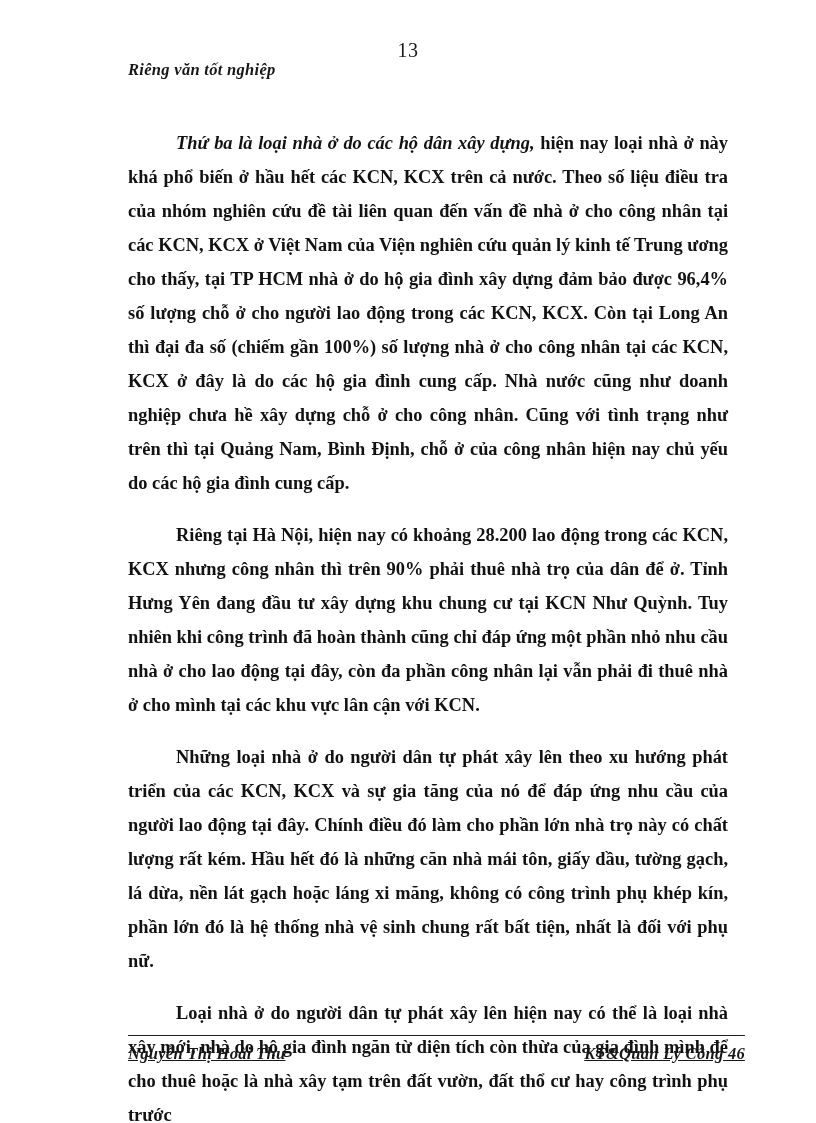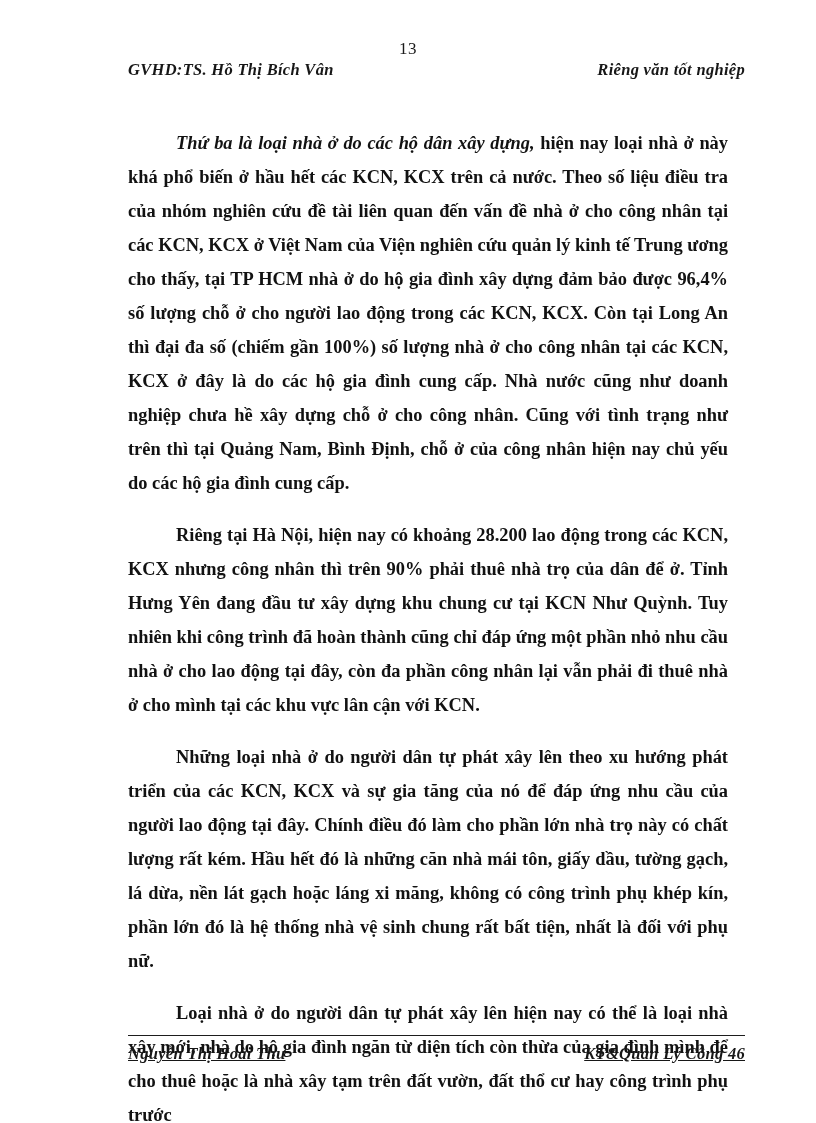--- a/index.html
+++ b/index.html
@@ -20,21 +20,21 @@
     box-sizing: border-box;
   }
 
   
   .page-number {
     position: absolute;
     top: 40px;
     left: 0;
     width: 816px;
     text-align: center;
-    font-size: 17px;
+    font-size: 20px;
     line-height: 1;
     color: #1a1a1a;
     letter-spacing: 0.5px;
   }
   .header-row {
     position: absolute;
     top: 60px;
     left: 128px;
     width: 617px;
     display: flex;
@@ -105,21 +105,20 @@
   .footer-right { white-space: nowrap; }
 </style>
 </head>
 <body>
 
 <div class="page">
 
   <div class="page-number">13</div>
 
   <div class="header-row">
-    <span class="header-left">GVHD:TS. Hồ Thị Bích Vân</span>
     <span class="header-right">Riêng văn tốt nghiệp</span>
   </div>
 
   <div class="body-text">
 
     <p><span class="lead-italic">Thứ ba là loại nhà ở do các hộ dân xây dựng,</span><span> hiện nay loại nhà ở này khá phổ biến ở hầu hết các KCN, KCX trên cả nước. Theo số liệu điều tra của nhóm nghiên cứu đề tài liên quan đến vấn đề nhà ở cho công nhân tại các KCN, KCX ở Việt Nam của Viện nghiên cứu quản lý kinh tế Trung ương cho thấy, tại TP HCM nhà ở do hộ gia đình xây dựng đảm bảo được 96,4% số lượng chỗ ở cho người lao động trong các KCN, KCX. Còn tại Long An thì đại đa số (chiếm gần 100%) số lượng nhà ở cho công nhân tại các KCN, KCX ở đây là do các hộ gia đình cung cấp. Nhà nước cũng như doanh nghiệp chưa hề xây dựng chỗ ở cho công nhân. Cũng với tình trạng như trên thì tại Quảng Nam, Bình Định, chỗ ở của công nhân hiện nay chủ yếu do các hộ gia đình cung cấp.</span></p>
 
     <p class="para-gap">Riêng tại Hà Nội, hiện nay có khoảng 28.200 lao động trong các KCN, KCX nhưng công nhân thì trên 90% phải thuê nhà trọ của dân để ở. Tỉnh Hưng Yên đang đầu tư xây dựng khu chung cư tại KCN Như Quỳnh. Tuy nhiên khi công trình đã hoàn thành cũng chỉ đáp ứng một phần nhỏ nhu cầu nhà ở cho lao động tại đây, còn đa phần công nhân lại vẫn phải đi thuê nhà ở cho mình tại các khu vực lân cận với KCN.</p>
 
     <p class="para-gap">Những loại nhà ở do người dân tự phát xây lên theo xu hướng phát triển của các KCN, KCX và sự gia tăng của nó để đáp ứng nhu cầu của người lao động tại đây. Chính điều đó làm cho phần lớn nhà trọ này có chất lượng rất kém. Hầu hết đó là những căn nhà mái tôn, giấy dầu, tường gạch, lá dừa, nền lát gạch hoặc láng xi măng, không có công trình phụ khép kín, phần lớn đó là hệ thống nhà vệ sinh chung rất bất tiện, nhất là đối với phụ nữ.</p>

